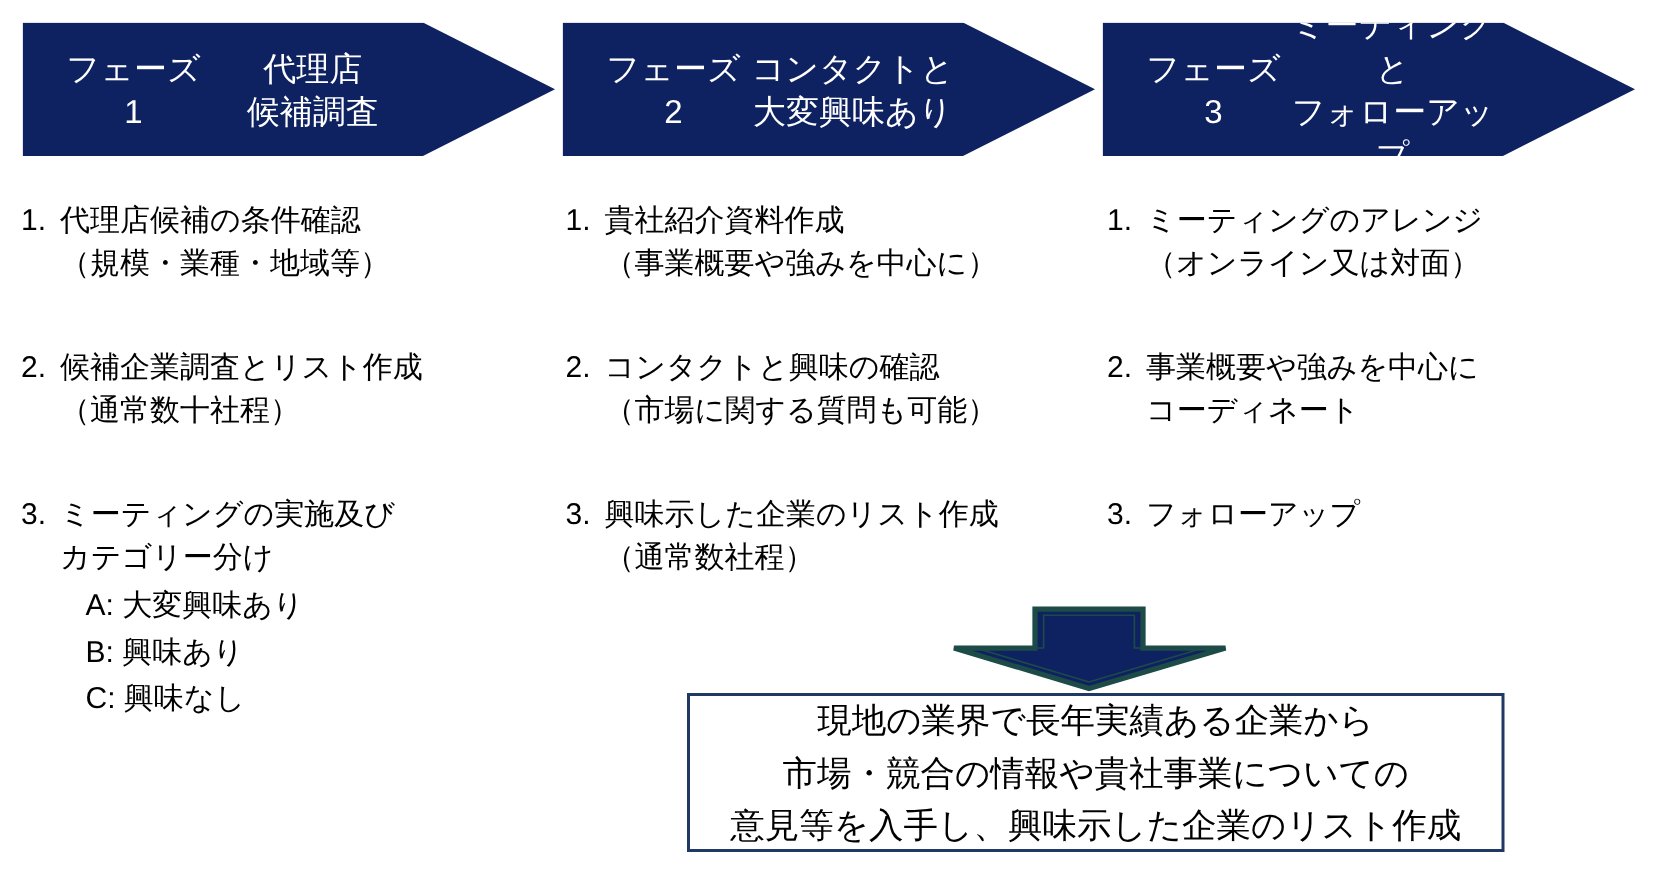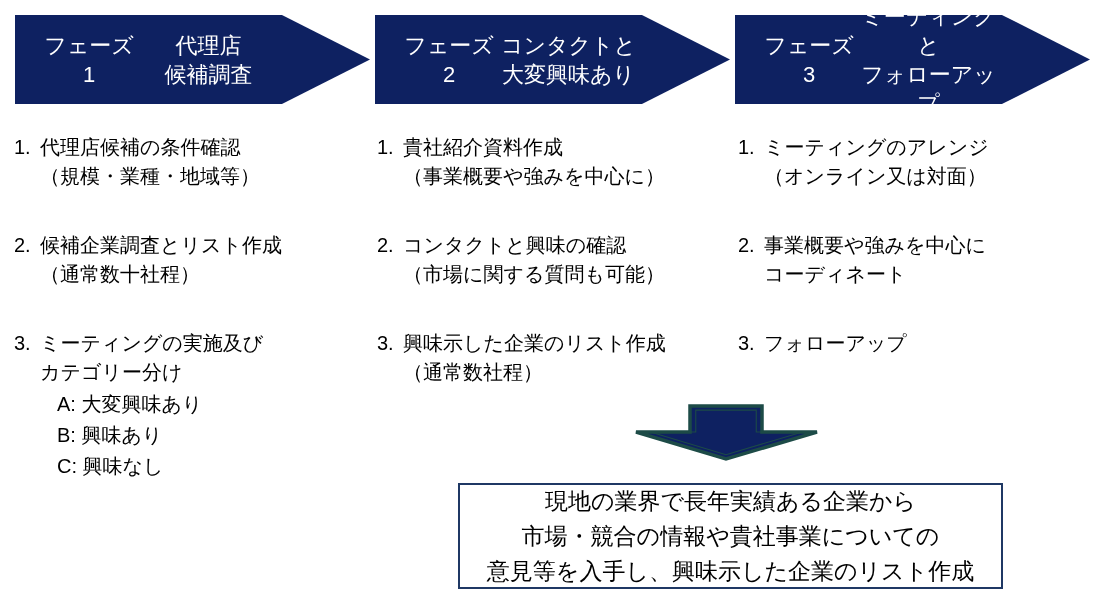--- a/index.html
+++ b/index.html
@@ -26,21 +26,21 @@
   
   .col{position:absolute;top:133px;width:352px;font-size:20px;line-height:29px;}
   .item{display:flex;min-height:58px;margin-bottom:40px;}
   .item .num{flex:0 0 26px;}
   .item .itext{flex:1 1 auto;}
   .sub-list{margin-left:43px;margin-top:-29px;font-size:20px;line-height:31px;}
   
   #down-arrow{position:absolute;left:633px;top:404px;}
   
   #conclusion-box{
-    position:absolute;left:458px;top:483px;width:545px;height:106px;
+    position:absolute;left:458px;top:462px;width:545px;height:106px;
     border:2px solid #1F3864;box-sizing:border-box;background:#fff;
     display:flex;flex-direction:column;justify-content:center;align-items:center;
     font-size:23px;line-height:35px;text-align:center;
   }
 </style>
 </head>
 <body>
 
 <div id="stage">
 

